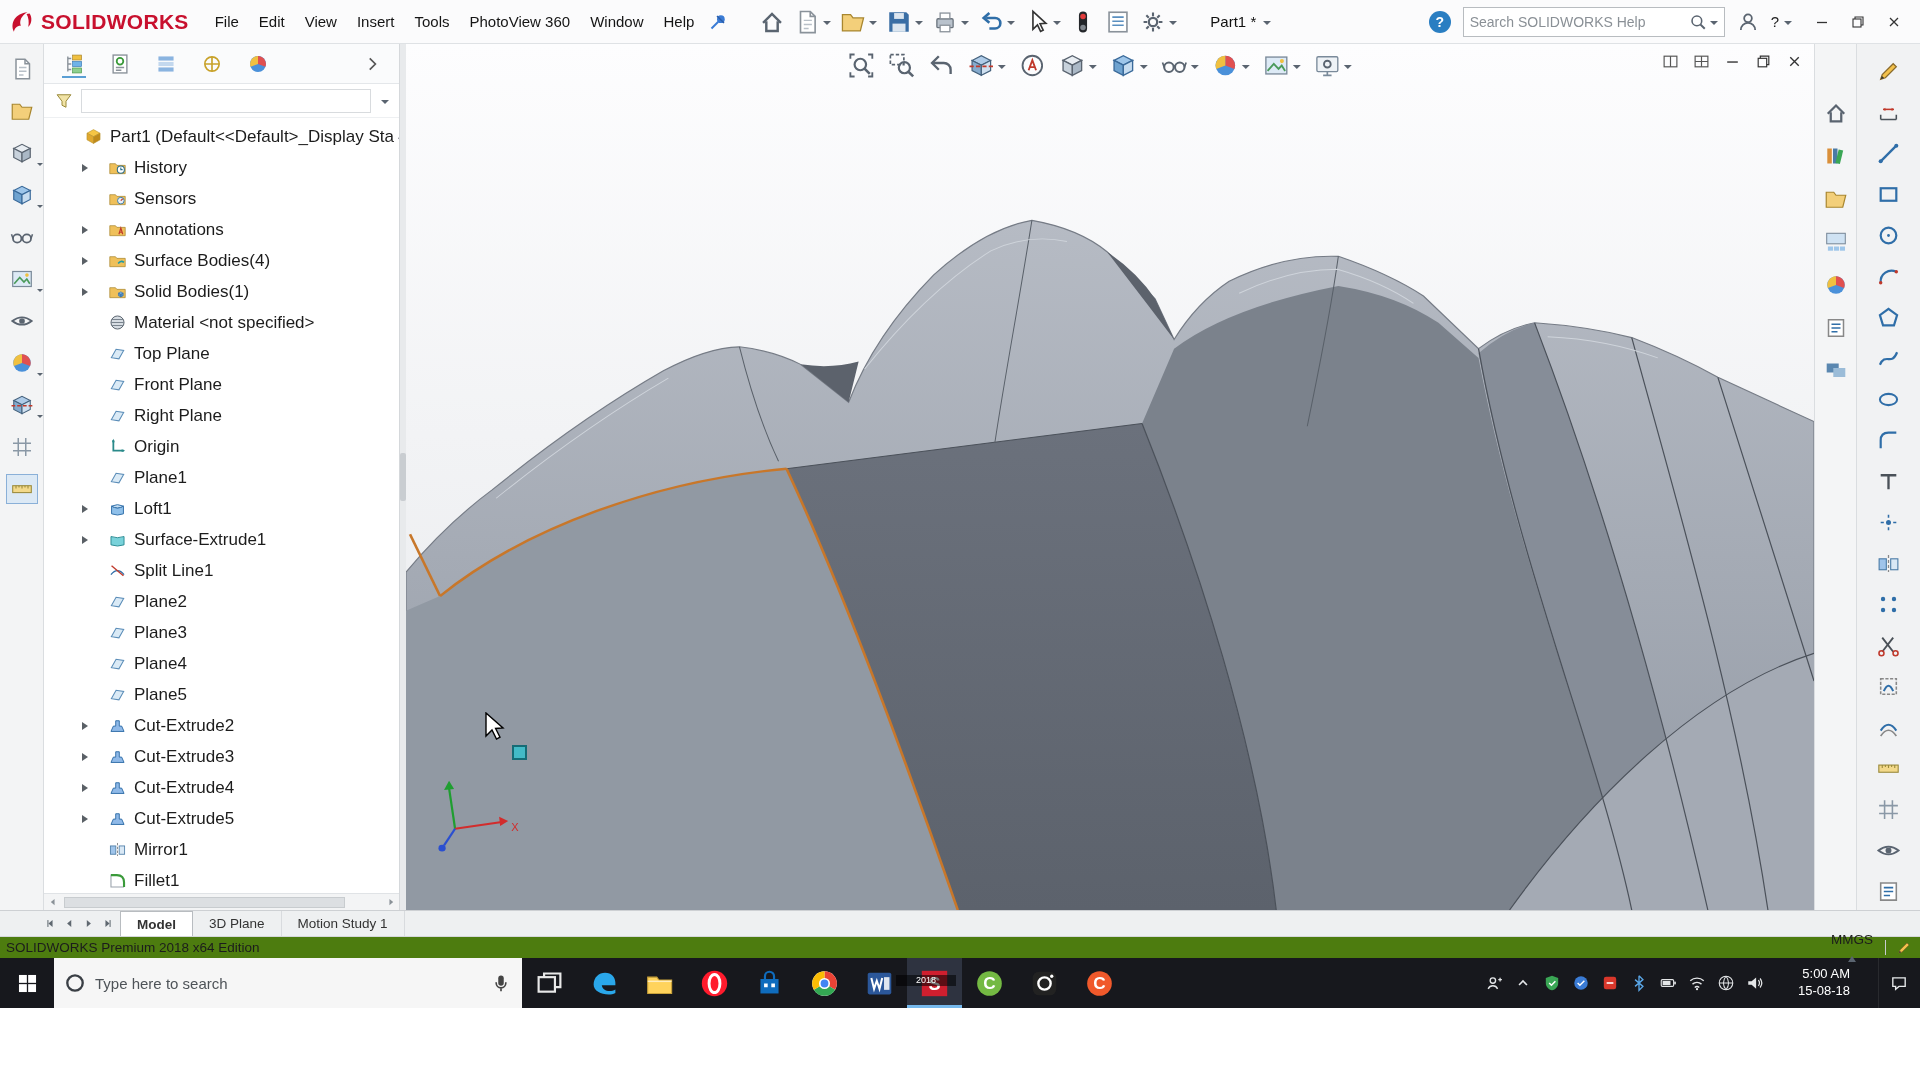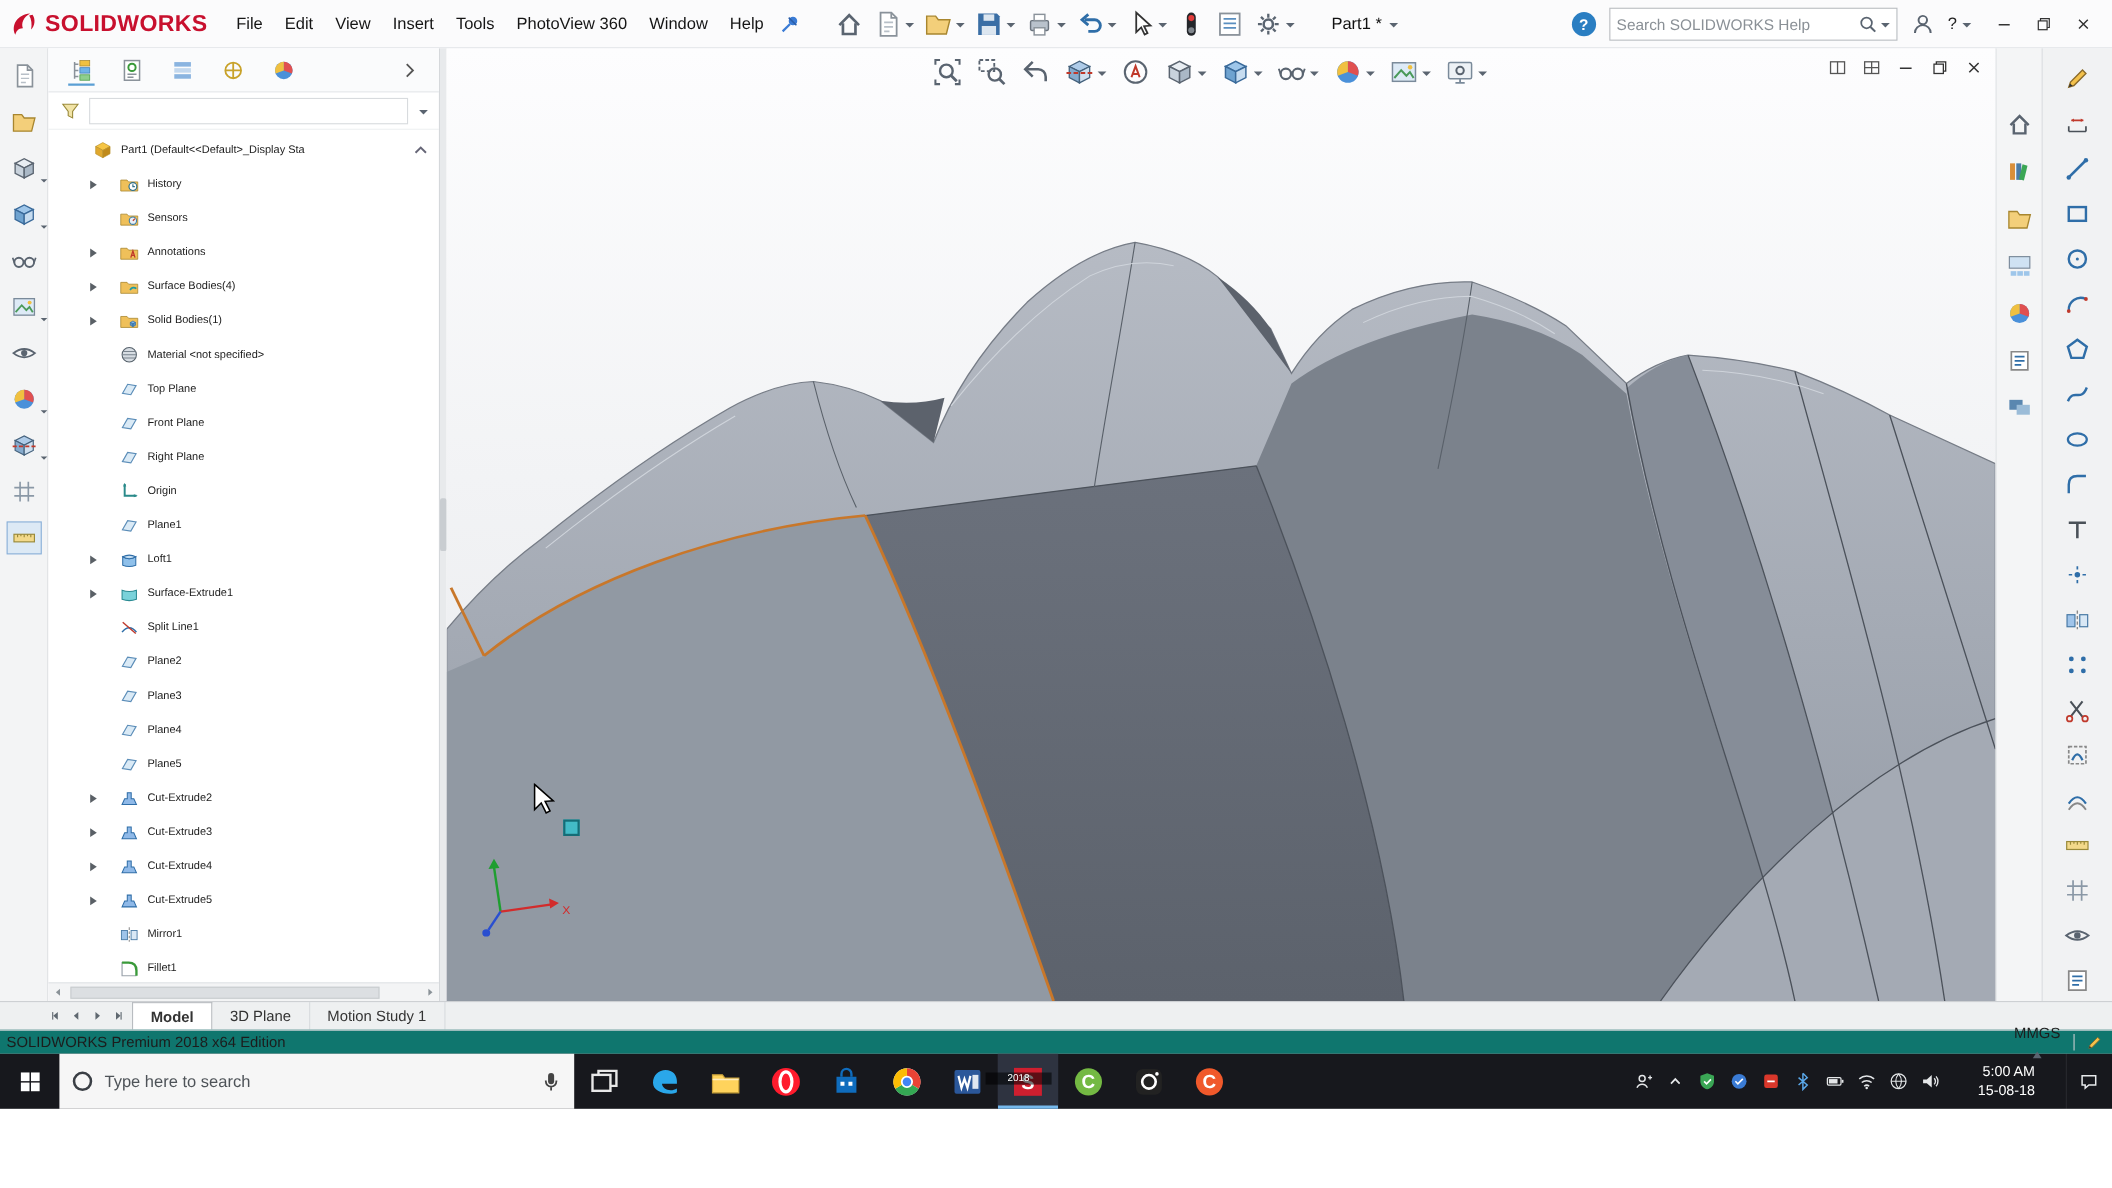--- a/index.html
+++ b/index.html
@@ -44,21 +44,21 @@
 
   #feature-panel{width:356px;background:#fff;display:flex;flex-direction:column;position:relative;border-right:1px solid #d5d8db;}
   #panel-tabs{height:40px;display:flex;align-items:center;gap:22px;padding:0 18px;border-bottom:1px solid #e4e7ea;background:#fafbfc;}
   .ptab{display:flex;align-items:center;justify-content:center;padding:3px 1px;}
   .ptab .icon{width:22px;height:22px;}
   .ptab.active{box-shadow:inset 0 -2px 0 #5a9fd4;}
   .ptab-more{margin-left:auto;width:18px;height:18px;}
   #filter-row{height:34px;display:flex;align-items:center;gap:7px;padding:0 10px;border-bottom:1px solid #eef0f2;}
   #filter-row .icon{width:20px;height:20px;}
   #filter-input{flex:1;height:24px;border:1px solid #d8dbde;background:#fff;outline:none;font-family:inherit;}
-  #tree{flex:1;position:relative;padding-top:3px;overflow:hidden;font-size:10px;color:#1c1c1c;}
+  #tree{flex:1;position:relative;padding-top:3px;overflow:hidden;font-size:17px;color:#1c1c1c;}
   .tree-row{height:31px;display:flex;align-items:center;padding-left:64px;position:relative;white-space:nowrap;}
   .tree-row.root{padding-left:40px;}
   .texp{position:absolute;left:38px;width:0;height:0;border-left:6.5px solid #5a6066;border-top:4.5px solid transparent;border-bottom:4.5px solid transparent;}
   .tree-row .icon{width:19px;height:19px;margin-right:7px;}
   .tree-collapse{margin-left:auto;margin-right:8px;width:16px;height:16px;}
   #hscroll{position:absolute;left:0;right:0;bottom:0;height:17px;background:#f3f4f5;border-top:1px solid #e0e3e6;display:flex;align-items:center;gap:2px;padding:0 1px;}
   .hs-btn{width:15px;height:15px;display:flex;align-items:center;justify-content:center;}
   .hs-btn .icon{width:10px;height:10px;}
   #hs-track{flex:1;height:13px;position:relative;}
   #hs-thumb{position:absolute;left:2px;top:1px;bottom:1px;width:88%;background:#dcdfe2;border:1px solid #c8cccf;}
@@ -86,21 +86,21 @@
 
   
   #doc-tabs{height:26px;background:#eef0f1;border-top:1px solid #cdd0d3;display:flex;align-items:stretch;font-size:13.5px;color:#333;padding-left:38px;}
   .tabnav{display:flex;align-items:center;padding:0 4px;gap:2px;}
   .nb{width:17px;height:17px;display:flex;align-items:center;justify-content:center;}
   .nb .icon{width:11px;height:11px;}
   .doc-tab{display:flex;align-items:center;padding:0 16px;border-right:1px solid #d8dbde;}
   .doc-tab.active{background:#fff;font-weight:bold;border:1px solid #b8bcc0;border-bottom:none;}
   #tabs-fill{flex:1;}
 
-  #statusbar{height:22px;background:#0f766e;border-top:1px solid #d5d8db;display:flex;align-items:center;font-size:13.5px;color:#1c1c1c;padding-left:6px;}
+  #statusbar{height:22px;background:#4d7c0f;border-top:1px solid #d5d8db;display:flex;align-items:center;font-size:13.5px;color:#1c1c1c;padding-left:6px;}
   #sb-spacer{flex:1;}
   #sb-units{display:flex;align-items:center;gap:7px;margin-right:12px;flex-direction:column;}
   .up-caret{width:0;height:0;border:4.5px solid transparent;border-bottom:6px solid #5a6470;transform:translateY(-2px);}
   #sb-divider{width:1px;height:15px;background:#c8ccd0;margin-right:10px;}
   #sb-edit{width:16px;height:16px;margin-right:8px;}
 
   
   #taskbar{height:50px;background:#17181d;display:flex;align-items:stretch;color:#fff;}
   #start{width:54px;display:flex;align-items:center;justify-content:center;}
   #start .icon{width:21px;height:21px;}

